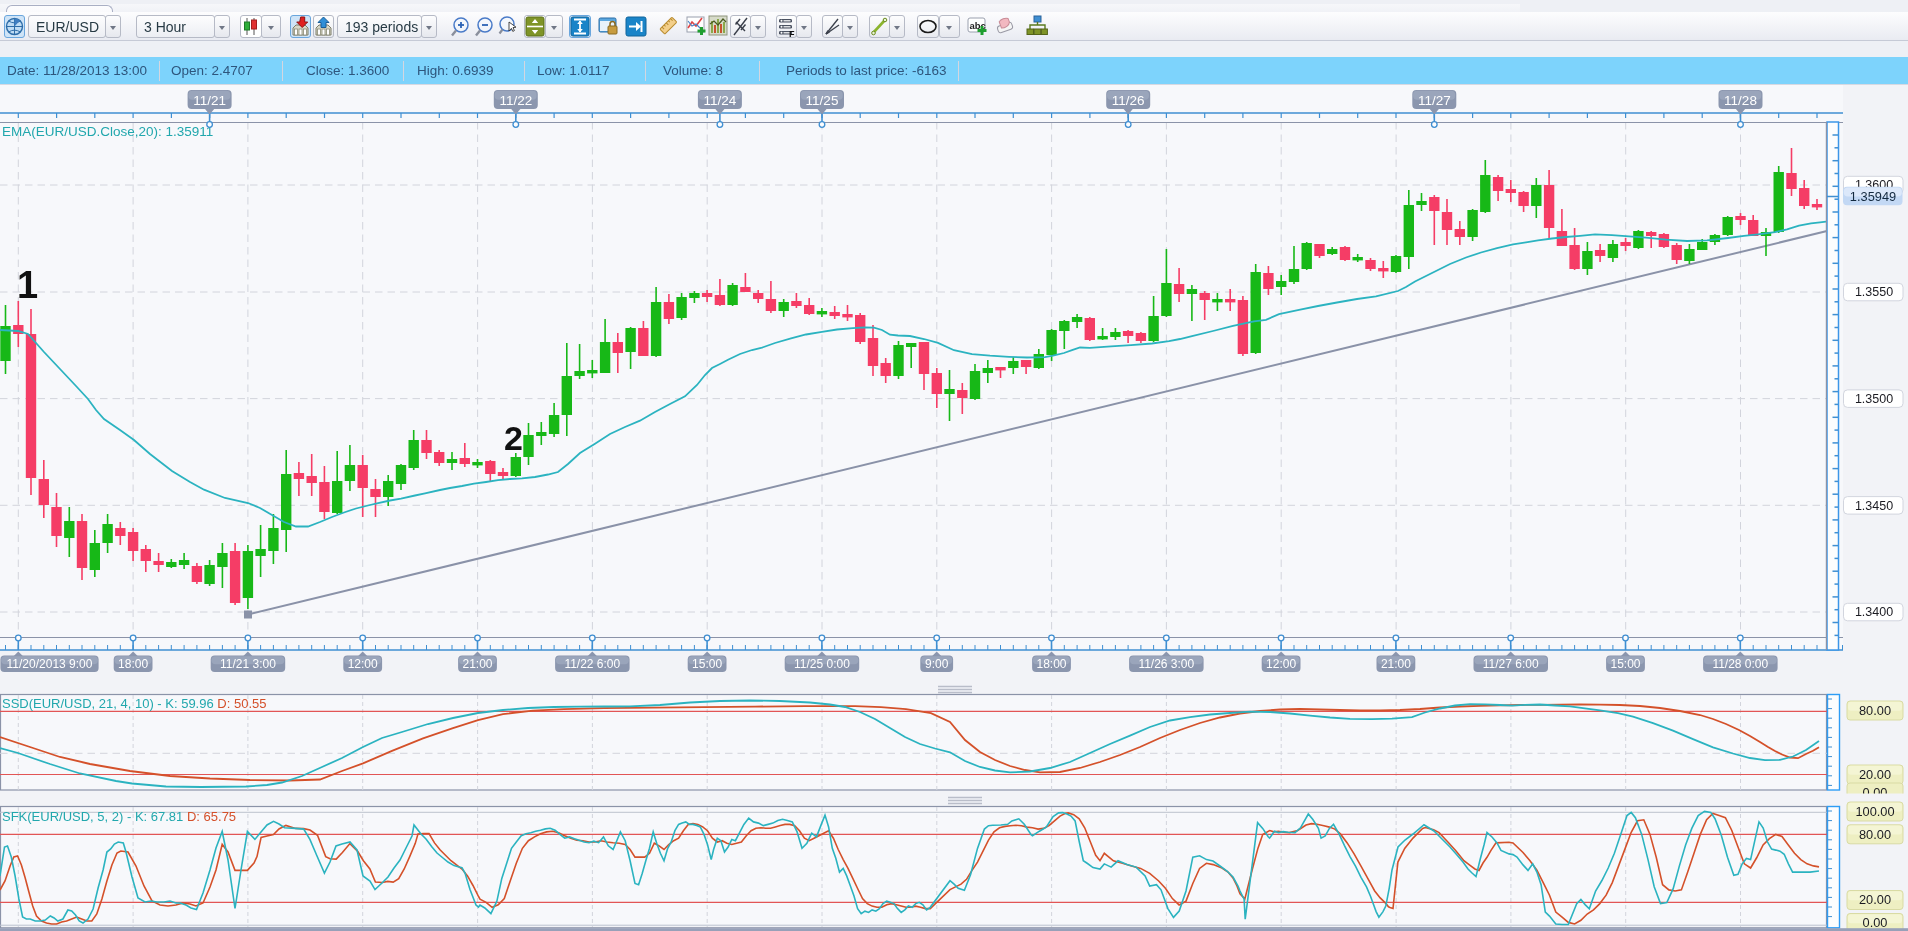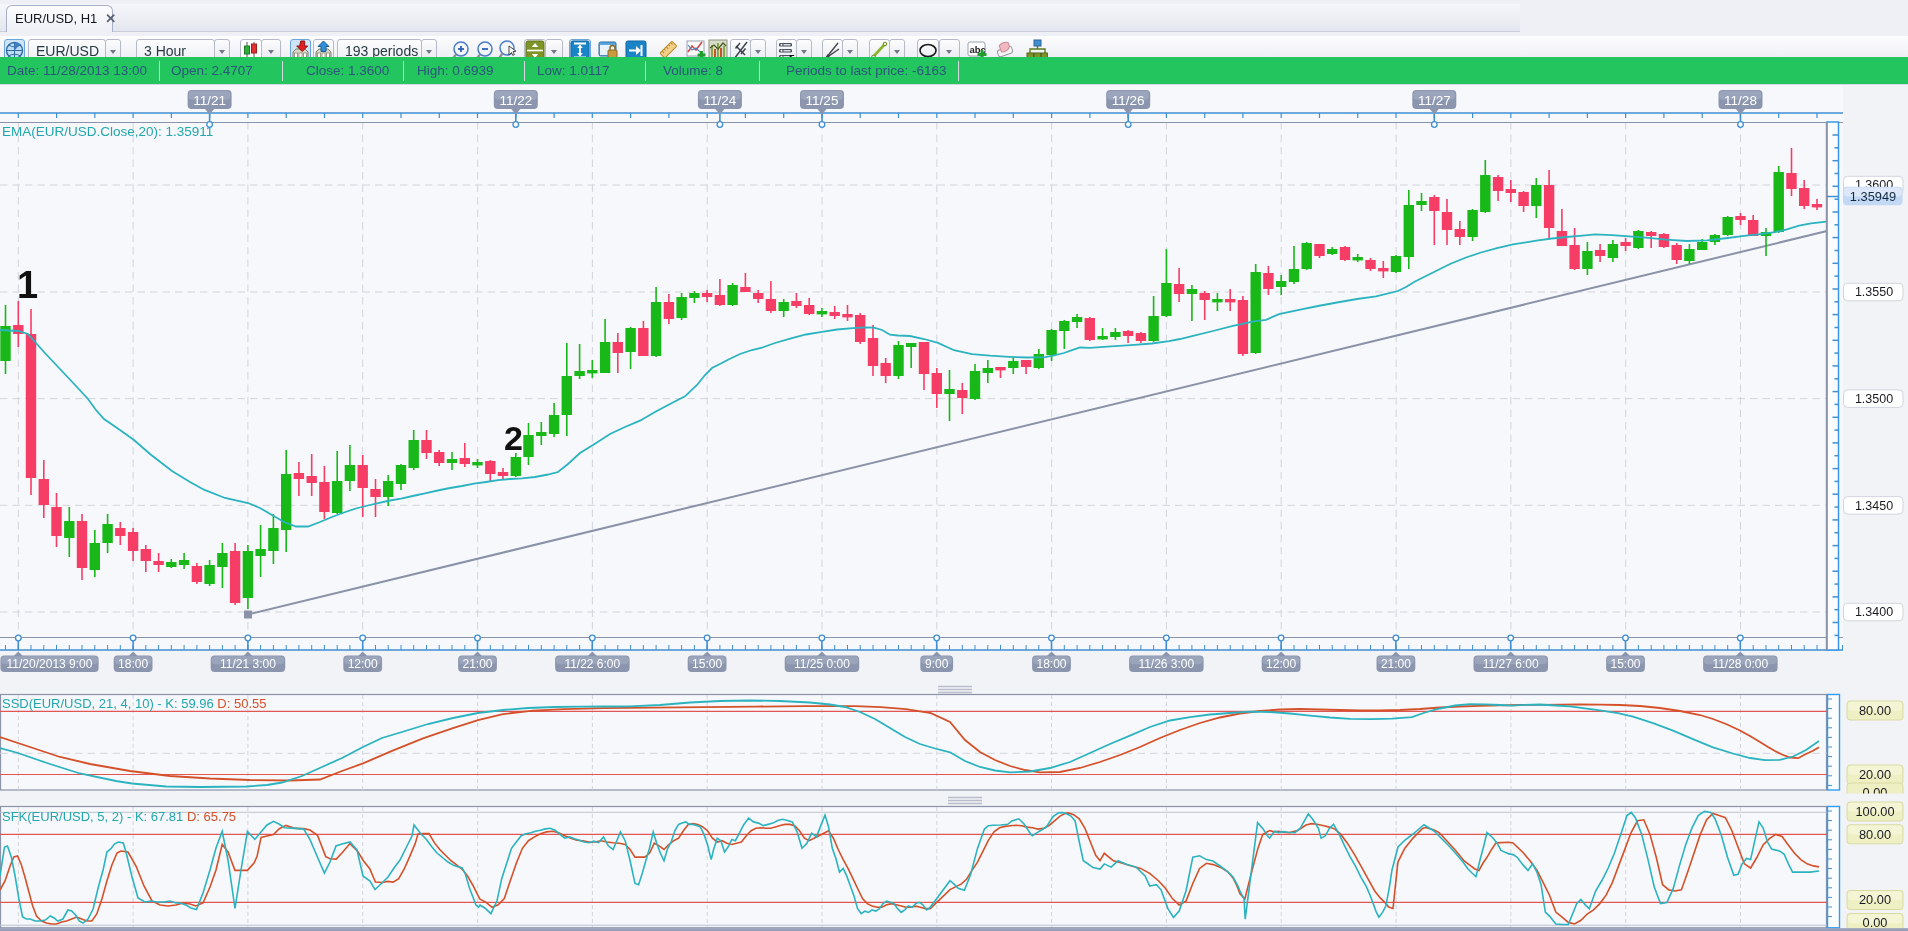--- a/index.html
+++ b/index.html
@@ -1,24 +1,24 @@
 <!DOCTYPE html>
 <html><head><meta charset="utf-8"><style>
 *{margin:0;padding:0;box-sizing:border-box}
 html,body{width:1908px;height:931px;overflow:hidden;font-family:"Liberation Sans",sans-serif;background:#eef0f5}
 #tabbar{position:absolute;left:0;top:4px;width:1520px;height:28px;background:linear-gradient(#f6f7fa,#e3e6ee);border-bottom:1px solid #c9cdd9}
 #tab{position:absolute;left:6px;top:1px;width:107px;height:27px;background:linear-gradient(#fdfdfe,#eef0f6);border:1px solid #a9afc4;border-bottom:none;border-radius:6px 6px 0 0;font-size:13px;color:#16161e;line-height:26px;padding-left:8px;white-space:nowrap}
 #tab .x{color:#5b6273;font-size:13px;margin-left:8px;font-weight:bold}
-#toolbar{position:absolute;left:0;top:36px;width:1908px;height:29px;background:linear-gradient(#fdfdfe,#e9ebf2);border-bottom:1px solid #c6cad6}
+#toolbar{position:absolute;left:0;top:12px;width:1908px;height:29px;background:linear-gradient(#fdfdfe,#e9ebf2);border-bottom:1px solid #c6cad6}
 .btn{position:absolute;top:3px;height:23px;border:1px solid #b6bac6;border-radius:3px;background:linear-gradient(#fefefe,#e8eaf0)}
 .btn.sel{border-color:#6aa6dd;background:#cfe4f7}
 .combo{position:absolute;top:3px;height:23px;background:linear-gradient(#fdfdfe,#eceef3);border:1px solid #b6bac6;border-radius:3px;font-size:14px;color:#273a44;padding:3px 0 0 7px}
 .carr{position:absolute;top:3px;height:23px;width:16px;background:linear-gradient(#fdfdfe,#e6e8ee);border:1px solid #b6bac6;border-radius:3px}
 .arr:after{content:"";position:absolute;left:50%;top:50%;margin:-1px 0 0 -3.5px;border:3.5px solid transparent;border-top:4px solid #707786}
-#infobar{position:absolute;left:0;top:57px;width:1908px;height:28px;background:#22c55e;border-bottom:1px solid #d7d9e2;font-size:13.5px;color:#2e567d}
+#infobar{position:absolute;left:0;top:57px;width:1908px;height:28px;background:#7dd3fc;border-bottom:1px solid #d7d9e2;font-size:13.5px;color:#2e567d}
 #infobar span{position:absolute;top:6px}
 #infobar i{position:absolute;top:4px;width:1px;height:20px;background:#d4d6e0}
 #chart{position:absolute;left:0;top:85px;width:1908px;height:846px}
 </style></head>
 <body>
 <div id="tabbar">
     <div id="tab">EUR/USD, H1<span class="x">✕</span></div>
   </div>
 <div id="toolbar">
   <div class="btn sel" style="left:4px;width:21px"><svg width="19" height="21" viewBox="0 0 19 21">

